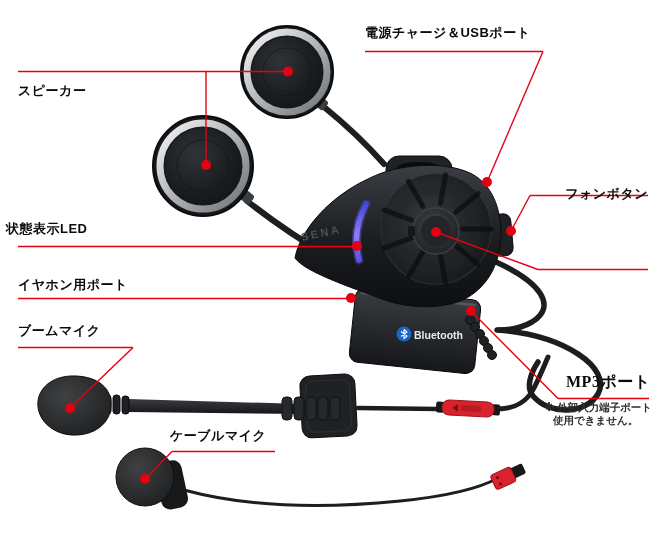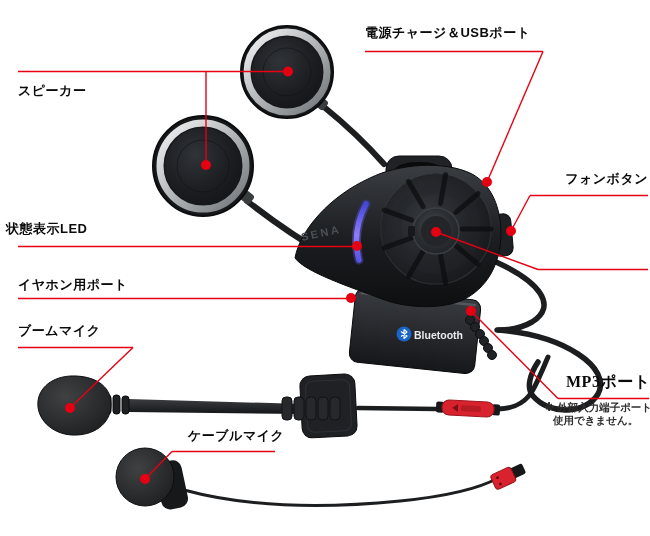--- a/index.html
+++ b/index.html
@@ -1,21 +1,21 @@
 <!DOCTYPE html>
 <html><head>
 <meta charset="utf-8">
 <style>
   html,body{margin:0;padding:0;background:#fff;}
   #stage{position:relative;width:650px;height:536px;background:#fff;overflow:hidden;
          font-family:"Liberation Sans","DejaVu Sans",sans-serif;}
   #art{position:absolute;left:0;top:0;}
   .label{position:absolute;font-weight:700;color:#0b0b0b;font-size:13px;
          letter-spacing:.5px;white-space:nowrap;line-height:1.1;}
-  .label.right{text-align:right;}
+  .label.right{text-align:right;margin-top:15px;}
   .label.big{font-size:16px;font-family:Liberation Serif, serif;}
   .footnote{position:absolute;font-size:10.5px;font-weight:600;color:#2e2e2e;
             line-height:13px;white-space:nowrap;}
   .footnote .l2{margin-left:9px;}
 </style>
 </head>
 <body>
 
 <div id="stage">
 
@@ -214,20 +214,20 @@
     <circle cx="471" cy="311" r="5"></circle>
   </g>
 </svg>
 
 <div class="label" style="left:18px;top:48px;margin-top:36px;">スピーカー</div>
 <div class="label" style="left:365px;top:26px;">電源チャージ＆USBポート</div>
 <div class="label right" style="right:2px;top:172px;">フォンボタン</div>
 <div class="label" style="left:6px;top:222px;text-align:center;">状態表示LED</div>
 <div class="label" style="left:18px;top:278px;">イヤホン用ポート</div>
 <div class="label" style="left:18px;top:324px;">ブームマイク</div>
-<div class="label" style="left:188px;top:429px;">ケーブルマイク</div>
+<div class="label" style="left:170px;top:429px;">ケーブルマイク</div>
 <div class="label big" style="left:566px;top:373px;"><span>MP3ポート</span></div>
 <div class="footnote" style="left:544px;top:401px;">
   <div>※ 外部入力端子ポートは</div>
   <div class="l2">使用できません。</div>
 </div>
 
 </div>
 
 </body></html>

